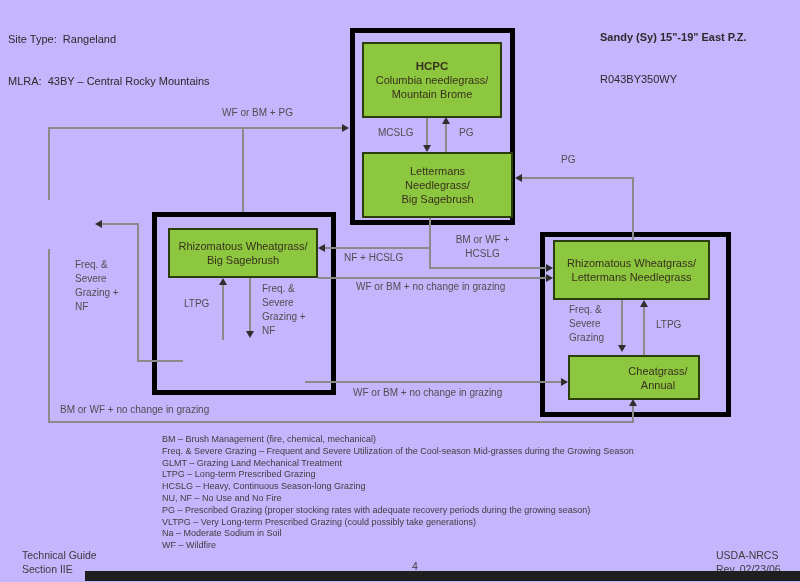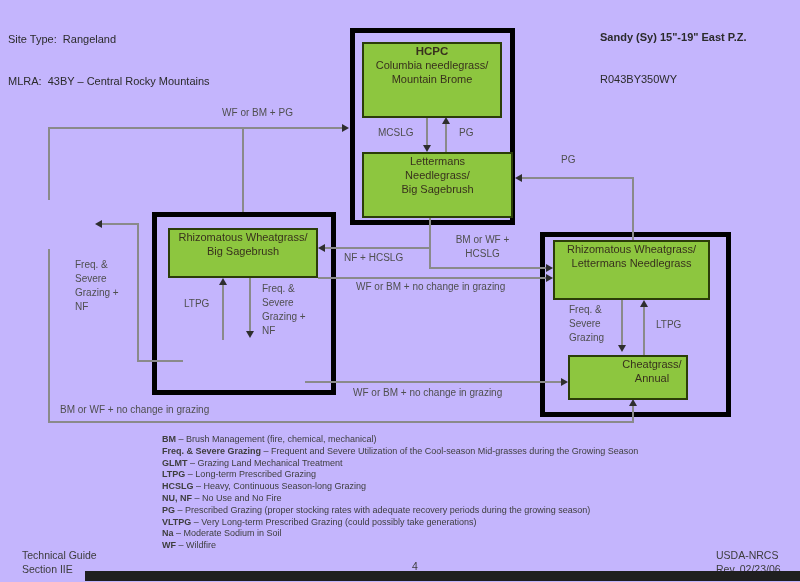--- a/index.html
+++ b/index.html
@@ -5,21 +5,21 @@
   * { margin:0; padding:0; box-sizing:border-box; }
   html,body { background:#e8e8e8; }
   #page {
     position:relative; width:800px; height:582px;
     background:#c4b5fd; overflow:hidden;
     font-family:"Liberation Sans", sans-serif; color:#333;
   }
   
   .gbox {
     position:absolute; background:#8dc63f; border:2px solid #2b3d08;
-    display:flex; flex-direction:column; align-items:center; 
+    display:flex; flex-direction:column; align-items:center; justify-content:center;
     text-align:center; font-size:11px; line-height:14px; color:#38311d;
     white-space:pre-line;
   }
   .gbox .t1 { font-weight:bold; font-size:11.5px; }
   
   .grp { position:absolute; border:5px solid #000; background:transparent; }
   
   .ln { position:absolute; background:#8a8a8a; }
   
   .ah { position:absolute; width:0; height:0; }
@@ -27,21 +27,21 @@
   .ah-l { border-top:4px solid transparent; border-bottom:4px solid transparent; border-right:7px solid #2e2e2e; }
   .ah-u { border-left:4px solid transparent; border-right:4px solid transparent; border-bottom:7px solid #2e2e2e; }
   .ah-d { border-left:4px solid transparent; border-right:4px solid transparent; border-top:7px solid #2e2e2e; }
   
   .lbl { position:absolute; color:#4f4f4f; font-size:10px; line-height:14px; white-space:pre-line; }
   
   .hdr { position:absolute; font-size:11px; line-height:14px; color:#2b2b2b; white-space:pre; }
   .hdr .b { font-weight:bold; }
   
   #legend { position:absolute; left:162px; top:434px; font-size:9px; line-height:11.8px; color:#3e3e3e; }
-  #legend b { font-weight:bold; }
+  #legend b { font-weight:normal; }
   
   .ftr { position:absolute; font-size:10.5px; line-height:13.5px; color:#3c3c3c; white-space:pre-line; }
   #bottom-bar { position:absolute; left:85px; top:571px; width:715px; height:10px; background:#1f1f1f; }
 </style>
 </head>
 <body>
 
 <div id="page">
 
   <div class="hdr" style="left:8px; top:4px;">
@@ -115,21 +115,21 @@
 Needlegrass/
 Big Sagebrush</div>
 
   <div class="gbox" style="left:168px; top:228px; width:150px; height:50px;">Rhizomatous Wheatgrass/
 Big Sagebrush</div>
 
 
   <div class="gbox" style="left:553px; top:240px; width:157px; height:60px;">Rhizomatous Wheatgrass/
 Lettermans Needlegrass</div>
 
-  <div class="gbox" style="left:568px; top:355px; width:120px; height:45px;padding-left:48px;">Cheatgrass/
+  <div class="gbox" style="left:568px; top:355px; width:132px; height:45px;padding-left:48px;">Cheatgrass/
 Annual</div>
 
   <div class="lbl" style="left:205px; top:106px; width:105px; text-align:center;">WF or BM + PG</div>
   <div class="lbl" style="left:378px; top:126px;">MCSLG</div>
   <div class="lbl" style="left:459px; top:126px;">PG</div>
   <div class="lbl" style="left:75px; top:258px;">Freq. &amp;
 Severe
 Grazing +
 NF</div>
   <div class="lbl" style="left:184px; top:297px;">LTPG</div>

